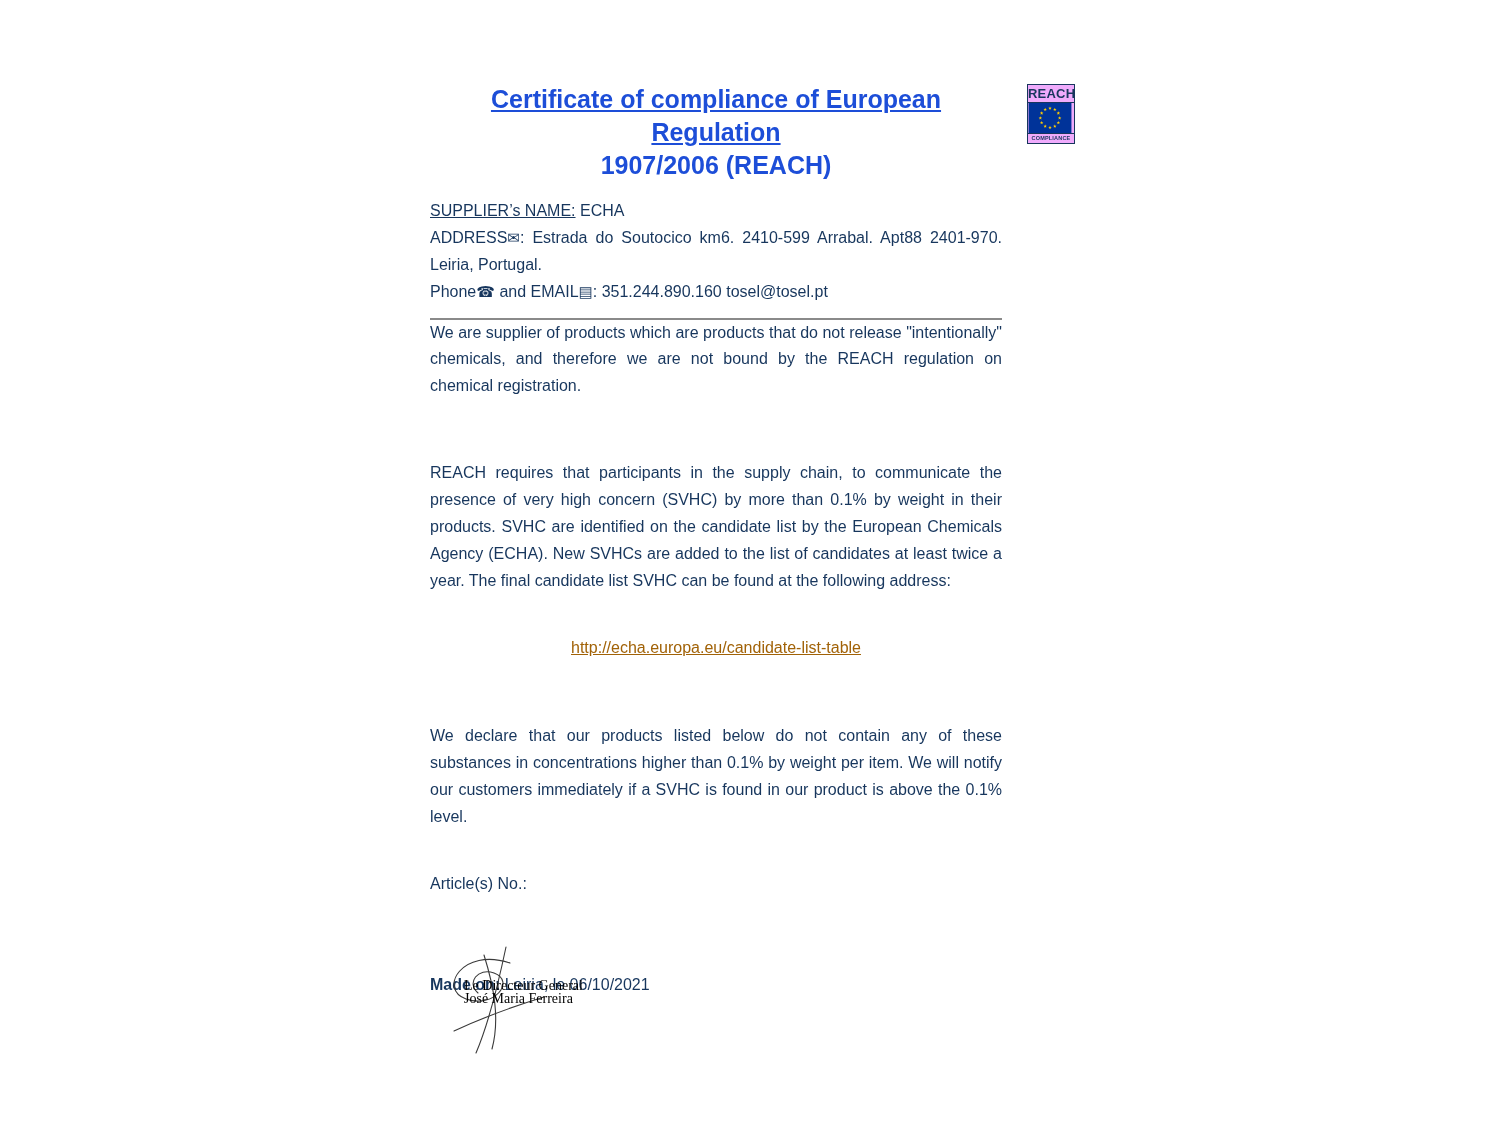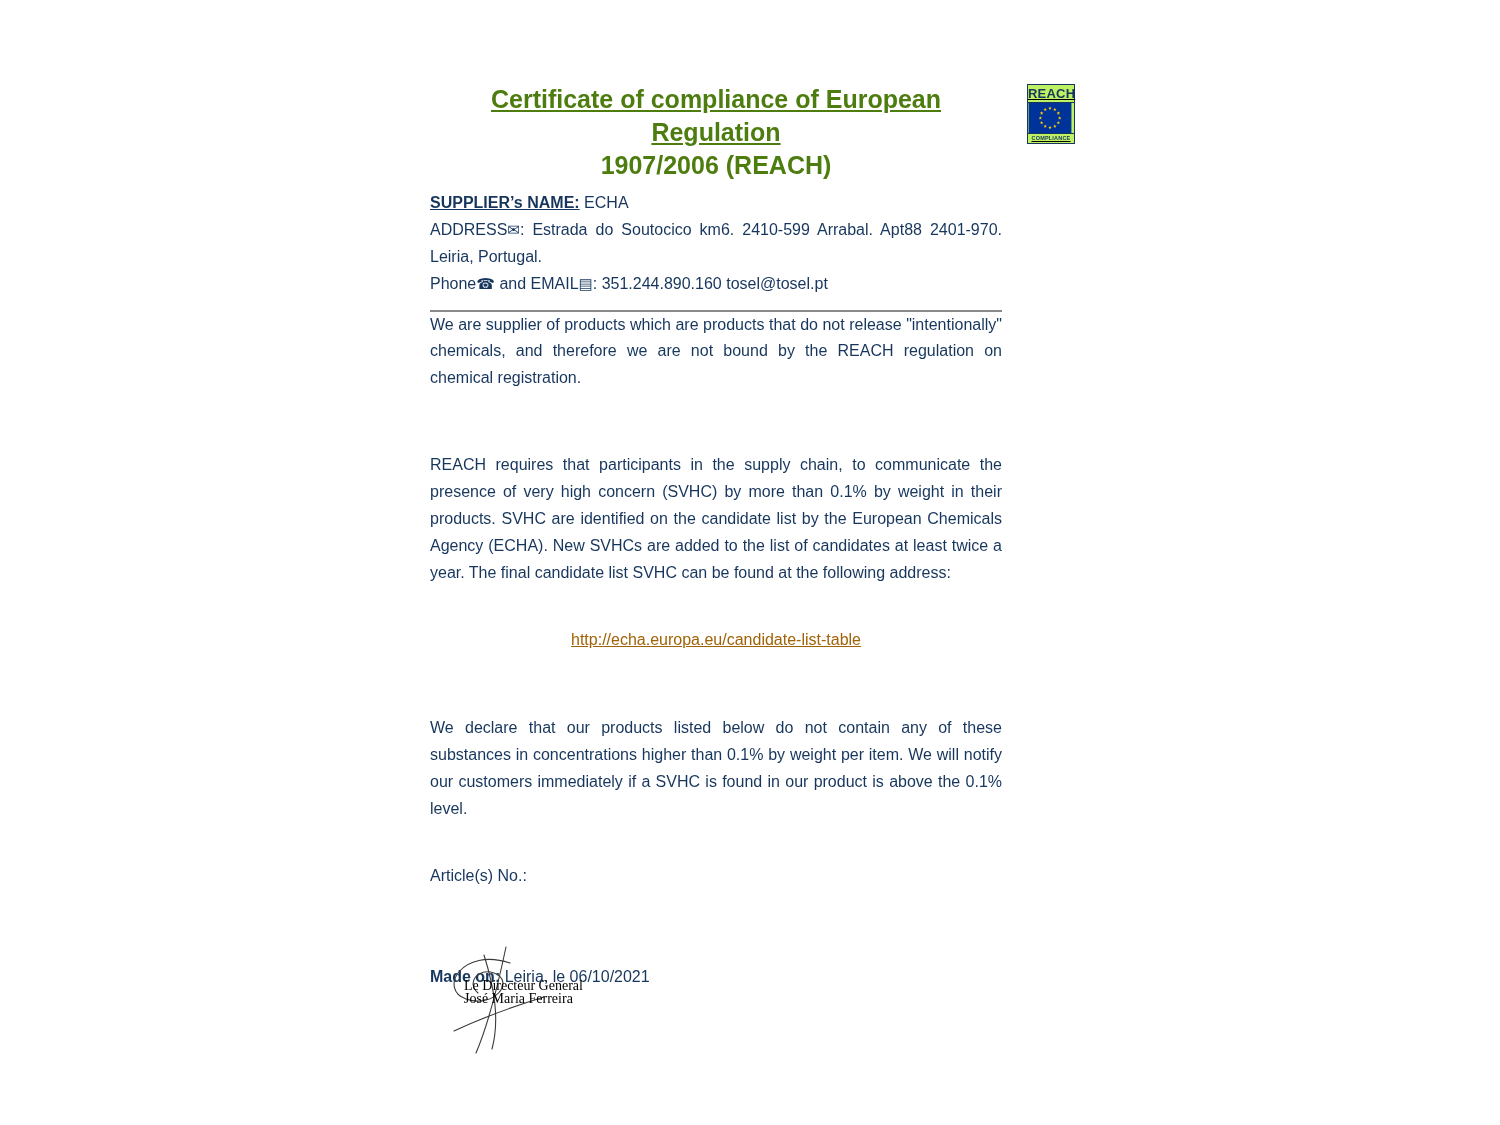--- a/index.html
+++ b/index.html
@@ -1,40 +1,40 @@
 <!DOCTYPE html>
 <html><head>
 <meta charset="utf-8">
 <style>
   html,body{margin:0;padding:0;background:#ffffff;}
   body{width:1500px;height:1125px;position:relative;overflow:hidden;
        font-family:"Liberation Sans",sans-serif;}
   .doc{position:absolute;left:430px;top:83px;width:572px;color:#17365d;
        font-size:16px;line-height:1.68;}
-  .title{color:#4d7c0f;font-weight:bold;font-size:25px;line-height:1.32;
-         text-align:center;margin-bottom:8px;}
+  .title{color:#1d4ed8;font-weight:bold;font-size:25px;line-height:1.32;
+         text-align:center;margin-bottom:16px;}
   .title .u{text-decoration:underline;}
   .supplier{text-align:justify;}
-  .supplier .lbl-bold{font-weight:bold;text-decoration:underline;}
+  .supplier .lbl-bold{font-weight:normal;text-decoration:underline;}
   .icon-inline{font-size:15px;}
   .rule{border:none;border-top:2px solid #8a8a8a;margin:12px 0 0 0;}
   .para{text-align:justify;}
   .p1{margin-top:26px;}
   .p2{}
   .p3{margin-top:60px;}
   .linkline{margin-top:40px;text-align:center;}
   .linkline a{color:#a16207;text-decoration:underline;cursor:pointer;text-align:center;}
   .p4{margin-top:62px;}
   .article{margin-top:40px;}
   .madeon{margin-top:74px;}
   .b{font-weight:bold;}
   .i{}
   
   .reach-logo{position:absolute;left:1027px;top:84px;width:46px;
-              border:1px solid #17365d;background:#bef264;text-align:center;text-decoration:underline;}
+              border:1px solid #17365d;background:#f0abfc;text-align:center;}
   .reach-word{font-weight:bold;color:#17365d;font-size:13px;line-height:17px;
               border-bottom:1px solid #17365d;letter-spacing:.2px;}
   .eu-flag{display:block;}
   .compliance-word{font-weight:bold;color:#17365d;font-size:5.5px;line-height:9px;
                    border-top:1px solid #17365d;letter-spacing:.2px;}
   
   .sig{position:absolute;left:432px;top:945px;width:200px;height:110px;}
   .sig svg{position:absolute;left:0;top:0;}
   .sig-text{position:absolute;left:32px;top:34px;color:#000;
             font-family:"Liberation Serif",serif;font-size:14px;line-height:13px;

